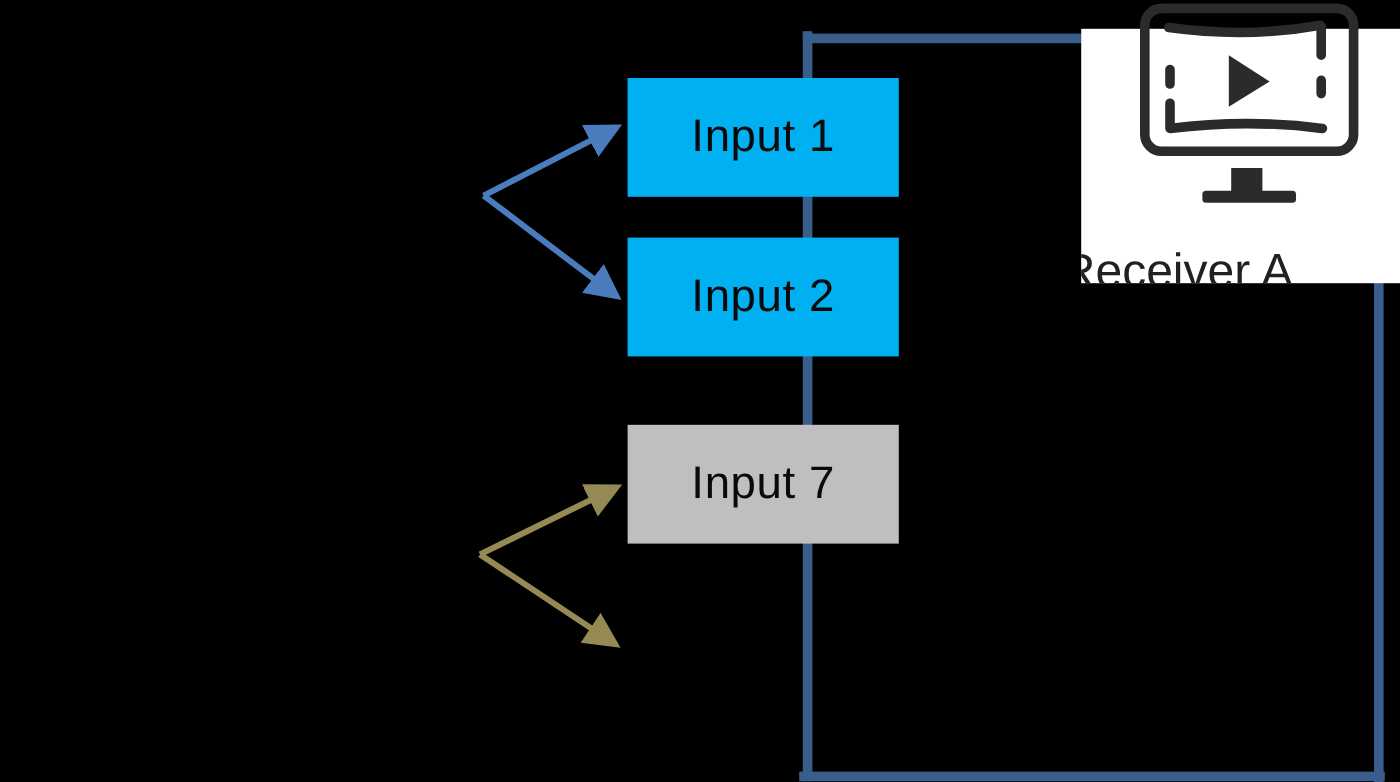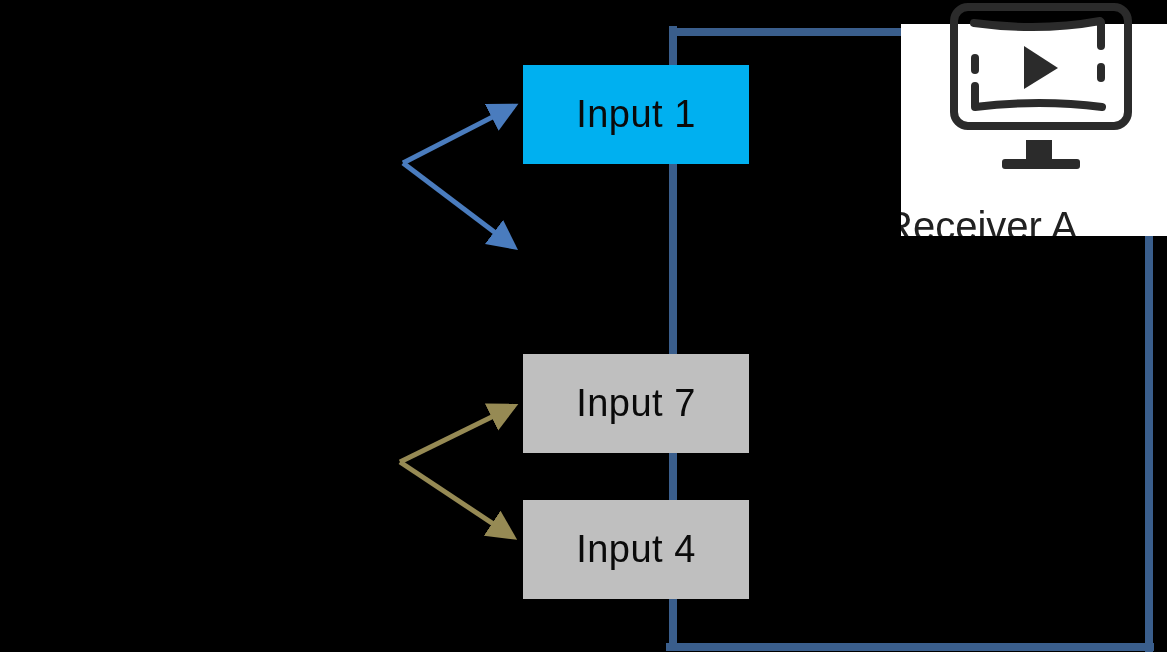--- a/index.html
+++ b/index.html
@@ -102,25 +102,25 @@
   </svg>
 
   <div class="line line-center-v"></div>
   <div class="line line-top-h"></div>
   <div class="line line-bottom-h"></div>
   <div class="line line-right-v"></div>
 
   <div class="input-box active input-1">
     <span>Input 1</span>
   </div>
+  <div class="input-box active input-2">
+    <span>Input 2</span>
+  </div>
   <div class="input-box inactive input-3">
     <span>Input 7</span>
-  </div>
-  <div class="input-box inactive input-4">
-    <span>Input 4</span>
   </div>
 
   <div class="receiver-card">
     <div class="receiver-label">Receiver A</div>
   </div>
 
   <svg class="receiver-icon" viewBox="0 0 192 176" xmlns="http://www.w3.org/2000/svg" fill="none" stroke="#2B2B2B" stroke-width="8" stroke-linecap="round" stroke-linejoin="round">
 
     <rect x="10" y="7" width="174" height="119" rx="14"></rect>
 

